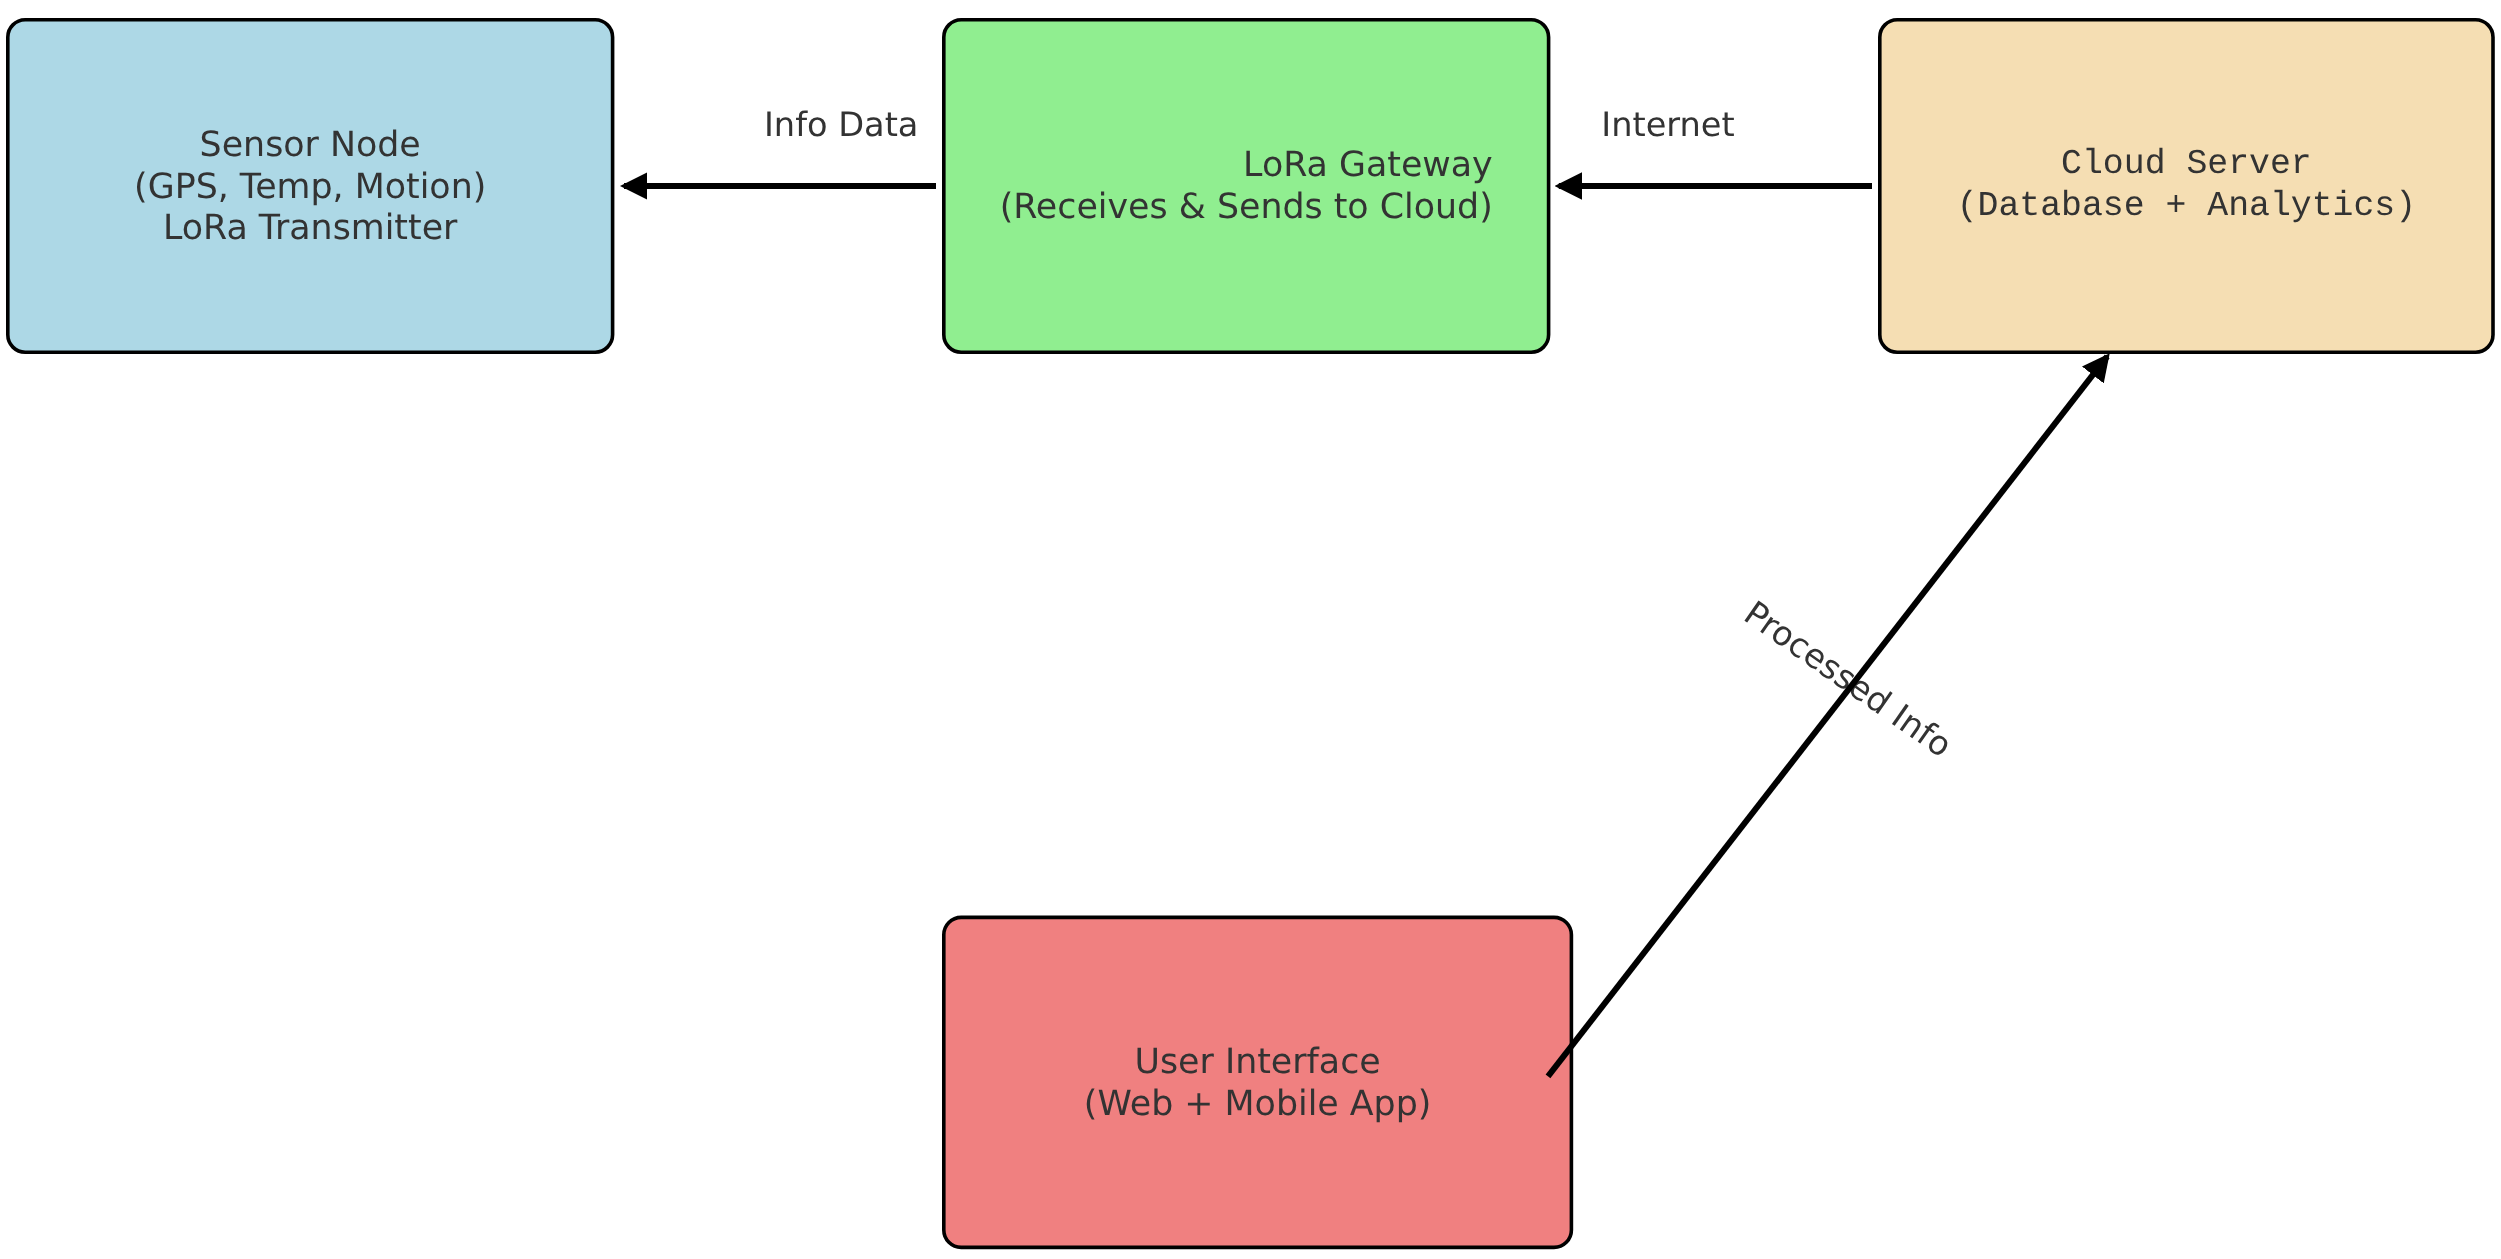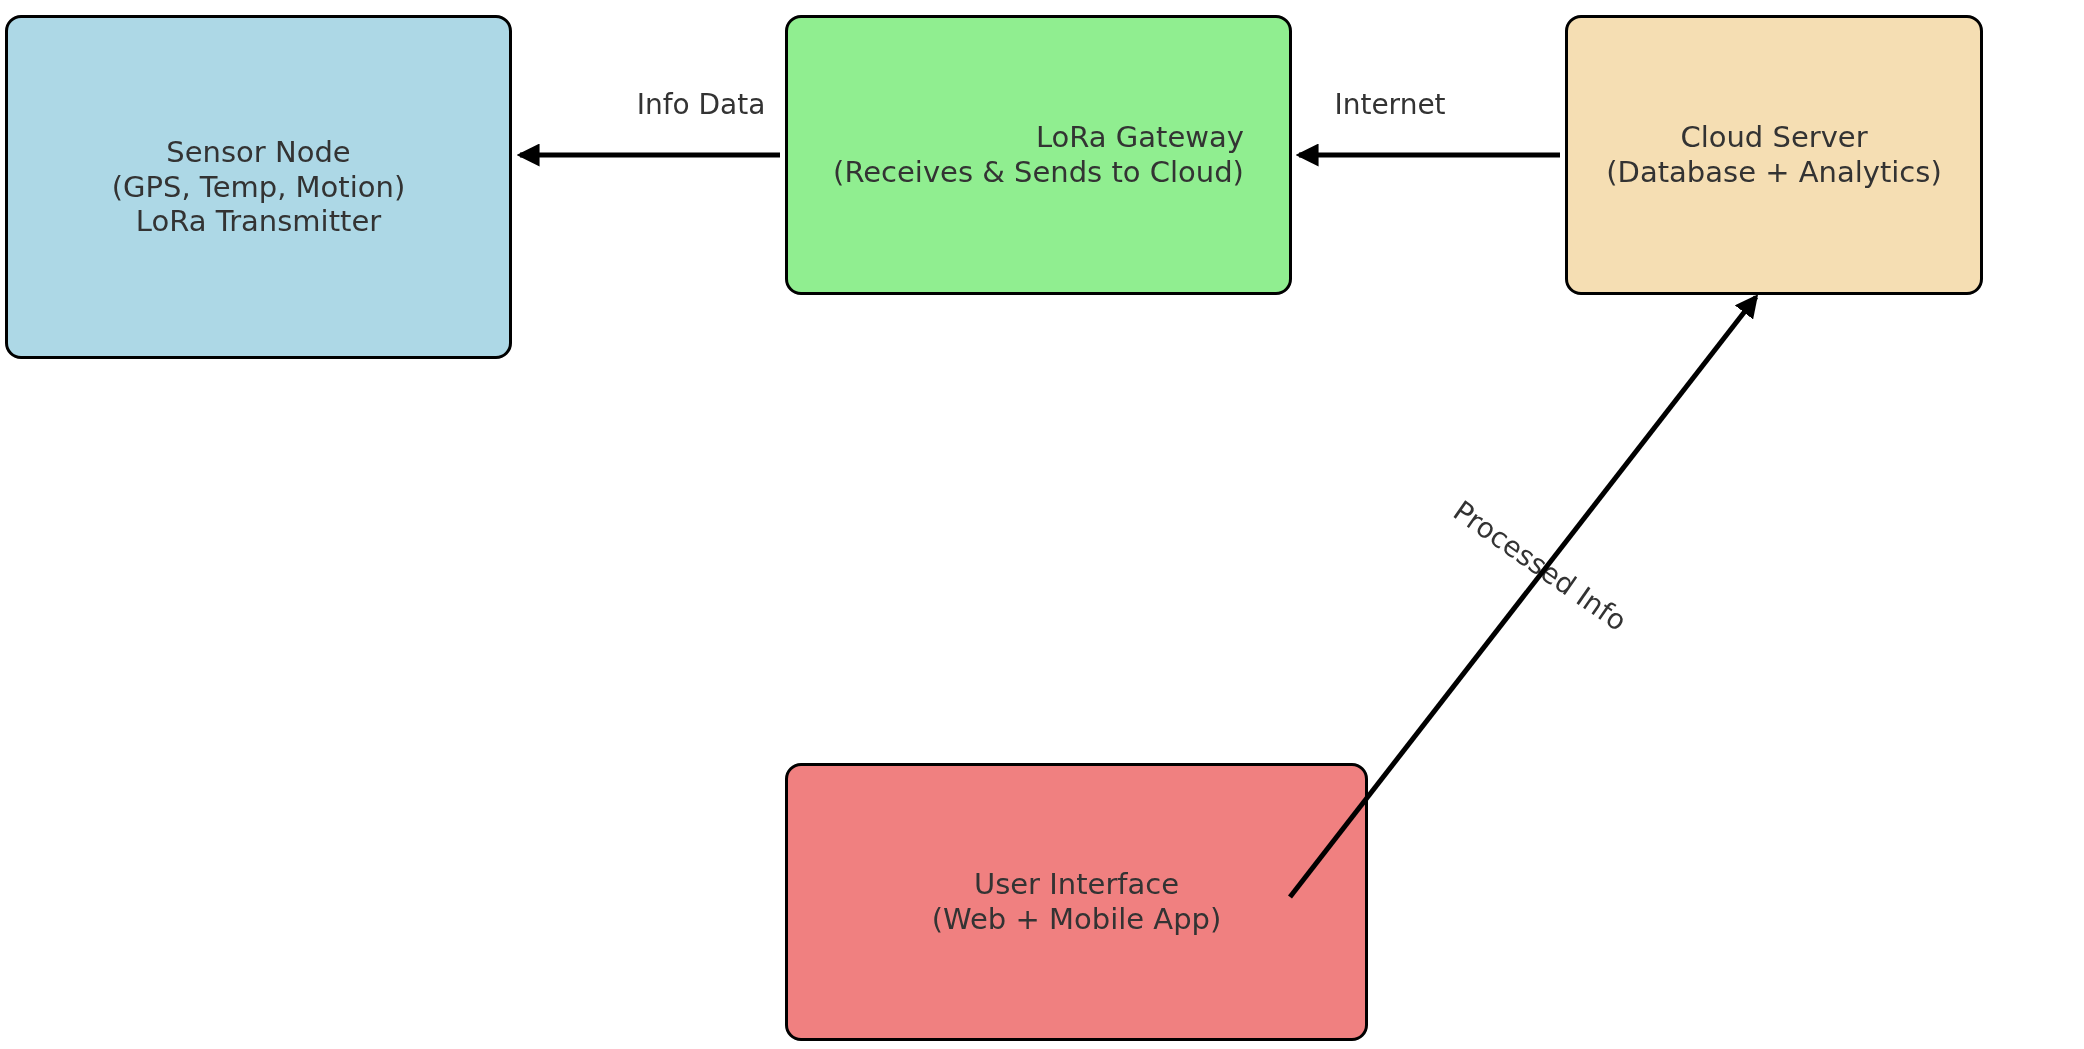--- a/index.html
+++ b/index.html
@@ -24,24 +24,24 @@
     align-items: center;
     justify-content: center;
     text-align: center;
   }
   .node-label {
     white-space: pre-line;
     font-size: 29px;
     line-height: 1.2;
     color: #333333;
   }
-  #node-sensor    { left: 5px;    top: 15px;  width: 507px; height: 344px; }
+  #node-sensor    { left: 5px;    top: 15px;  width: 507px; height: 280px; }
   #node-gateway   { left: 785px;  top: 15px;  width: 507px; height: 280px; }
-  #node-cloud     { left: 1565px; top: 15px;  width: 418px; height: 280px; }
-  #node-ui        { left: 785px;  top: 763px; width: 583px; height: 278px; }
+  #node-cloud     { left: 1565px; top: 15px;  width: 514px; height: 280px; font-family: Liberation Mono, monospace; }
+  #node-ui        { left: 785px;  top: 763px; width: 526px; height: 278px; }
 
   .edge-label {
     position: absolute;
     font-size: 28px;
     color: #333333;
     white-space: nowrap;
     transform: translate(-50%, -50%);
   }
   #edge-label-lora-data { left: 701px;  top: 104px; }
   #edge-label-internet  { left: 1390px; top: 104px; }

